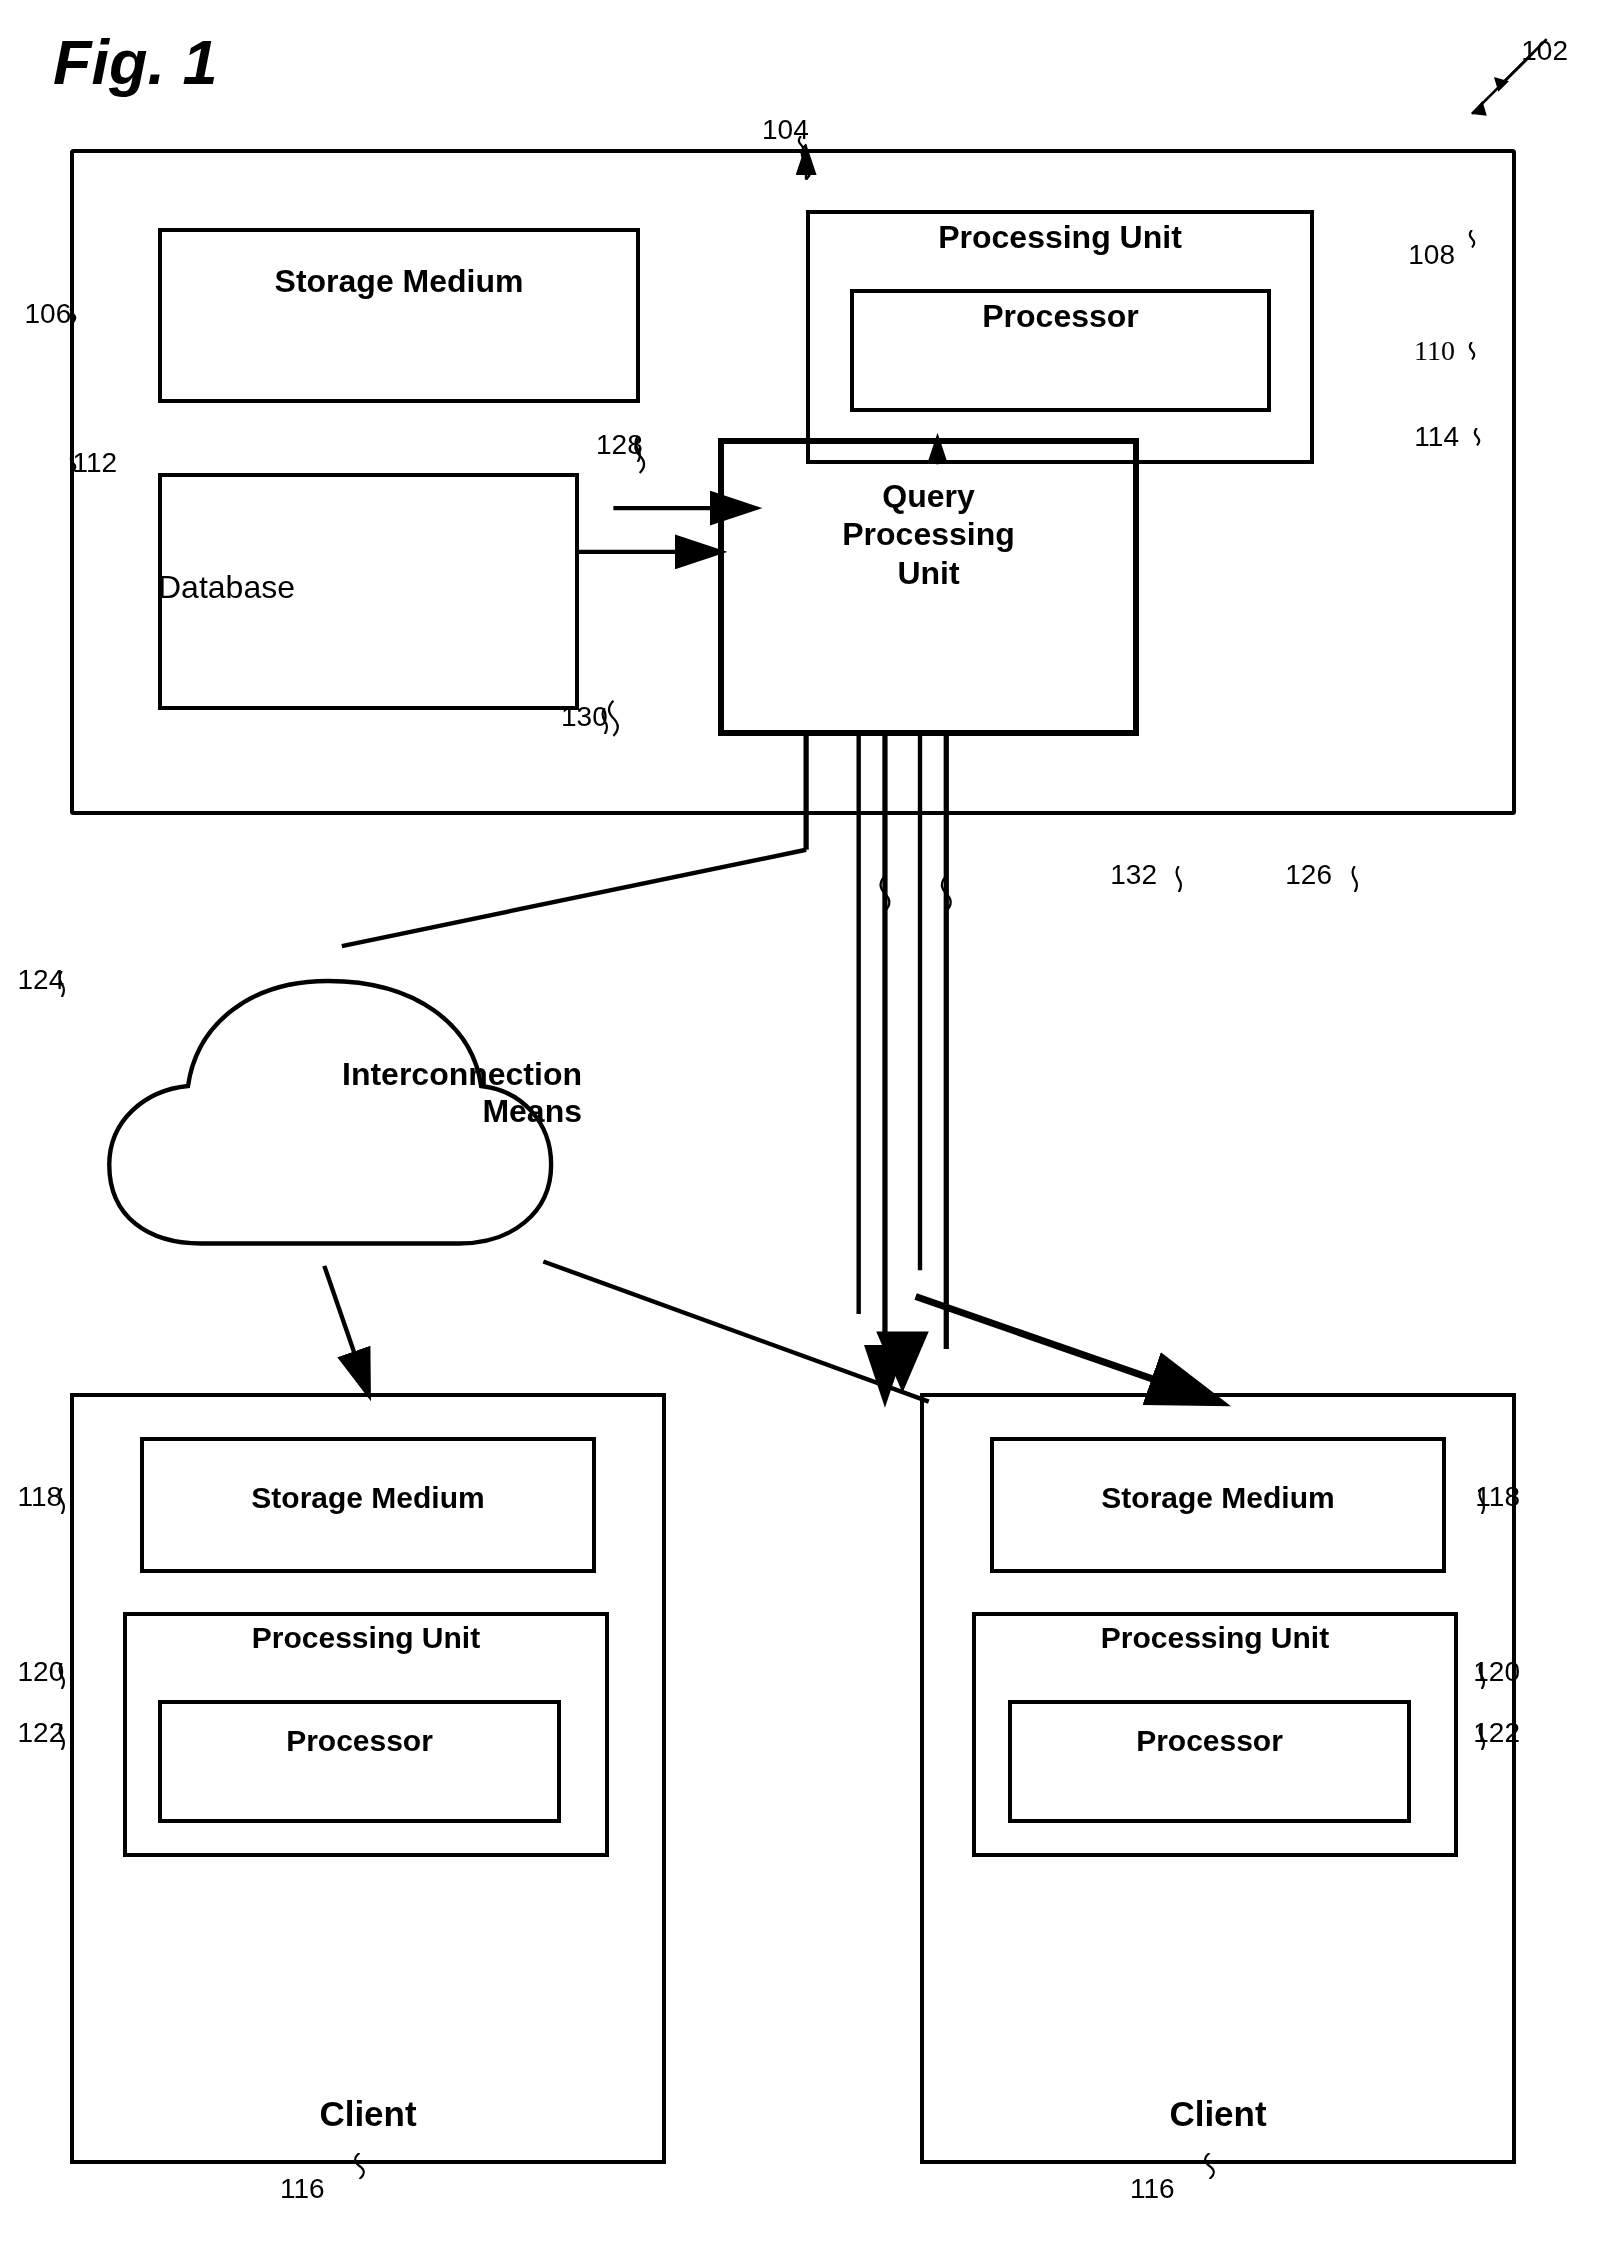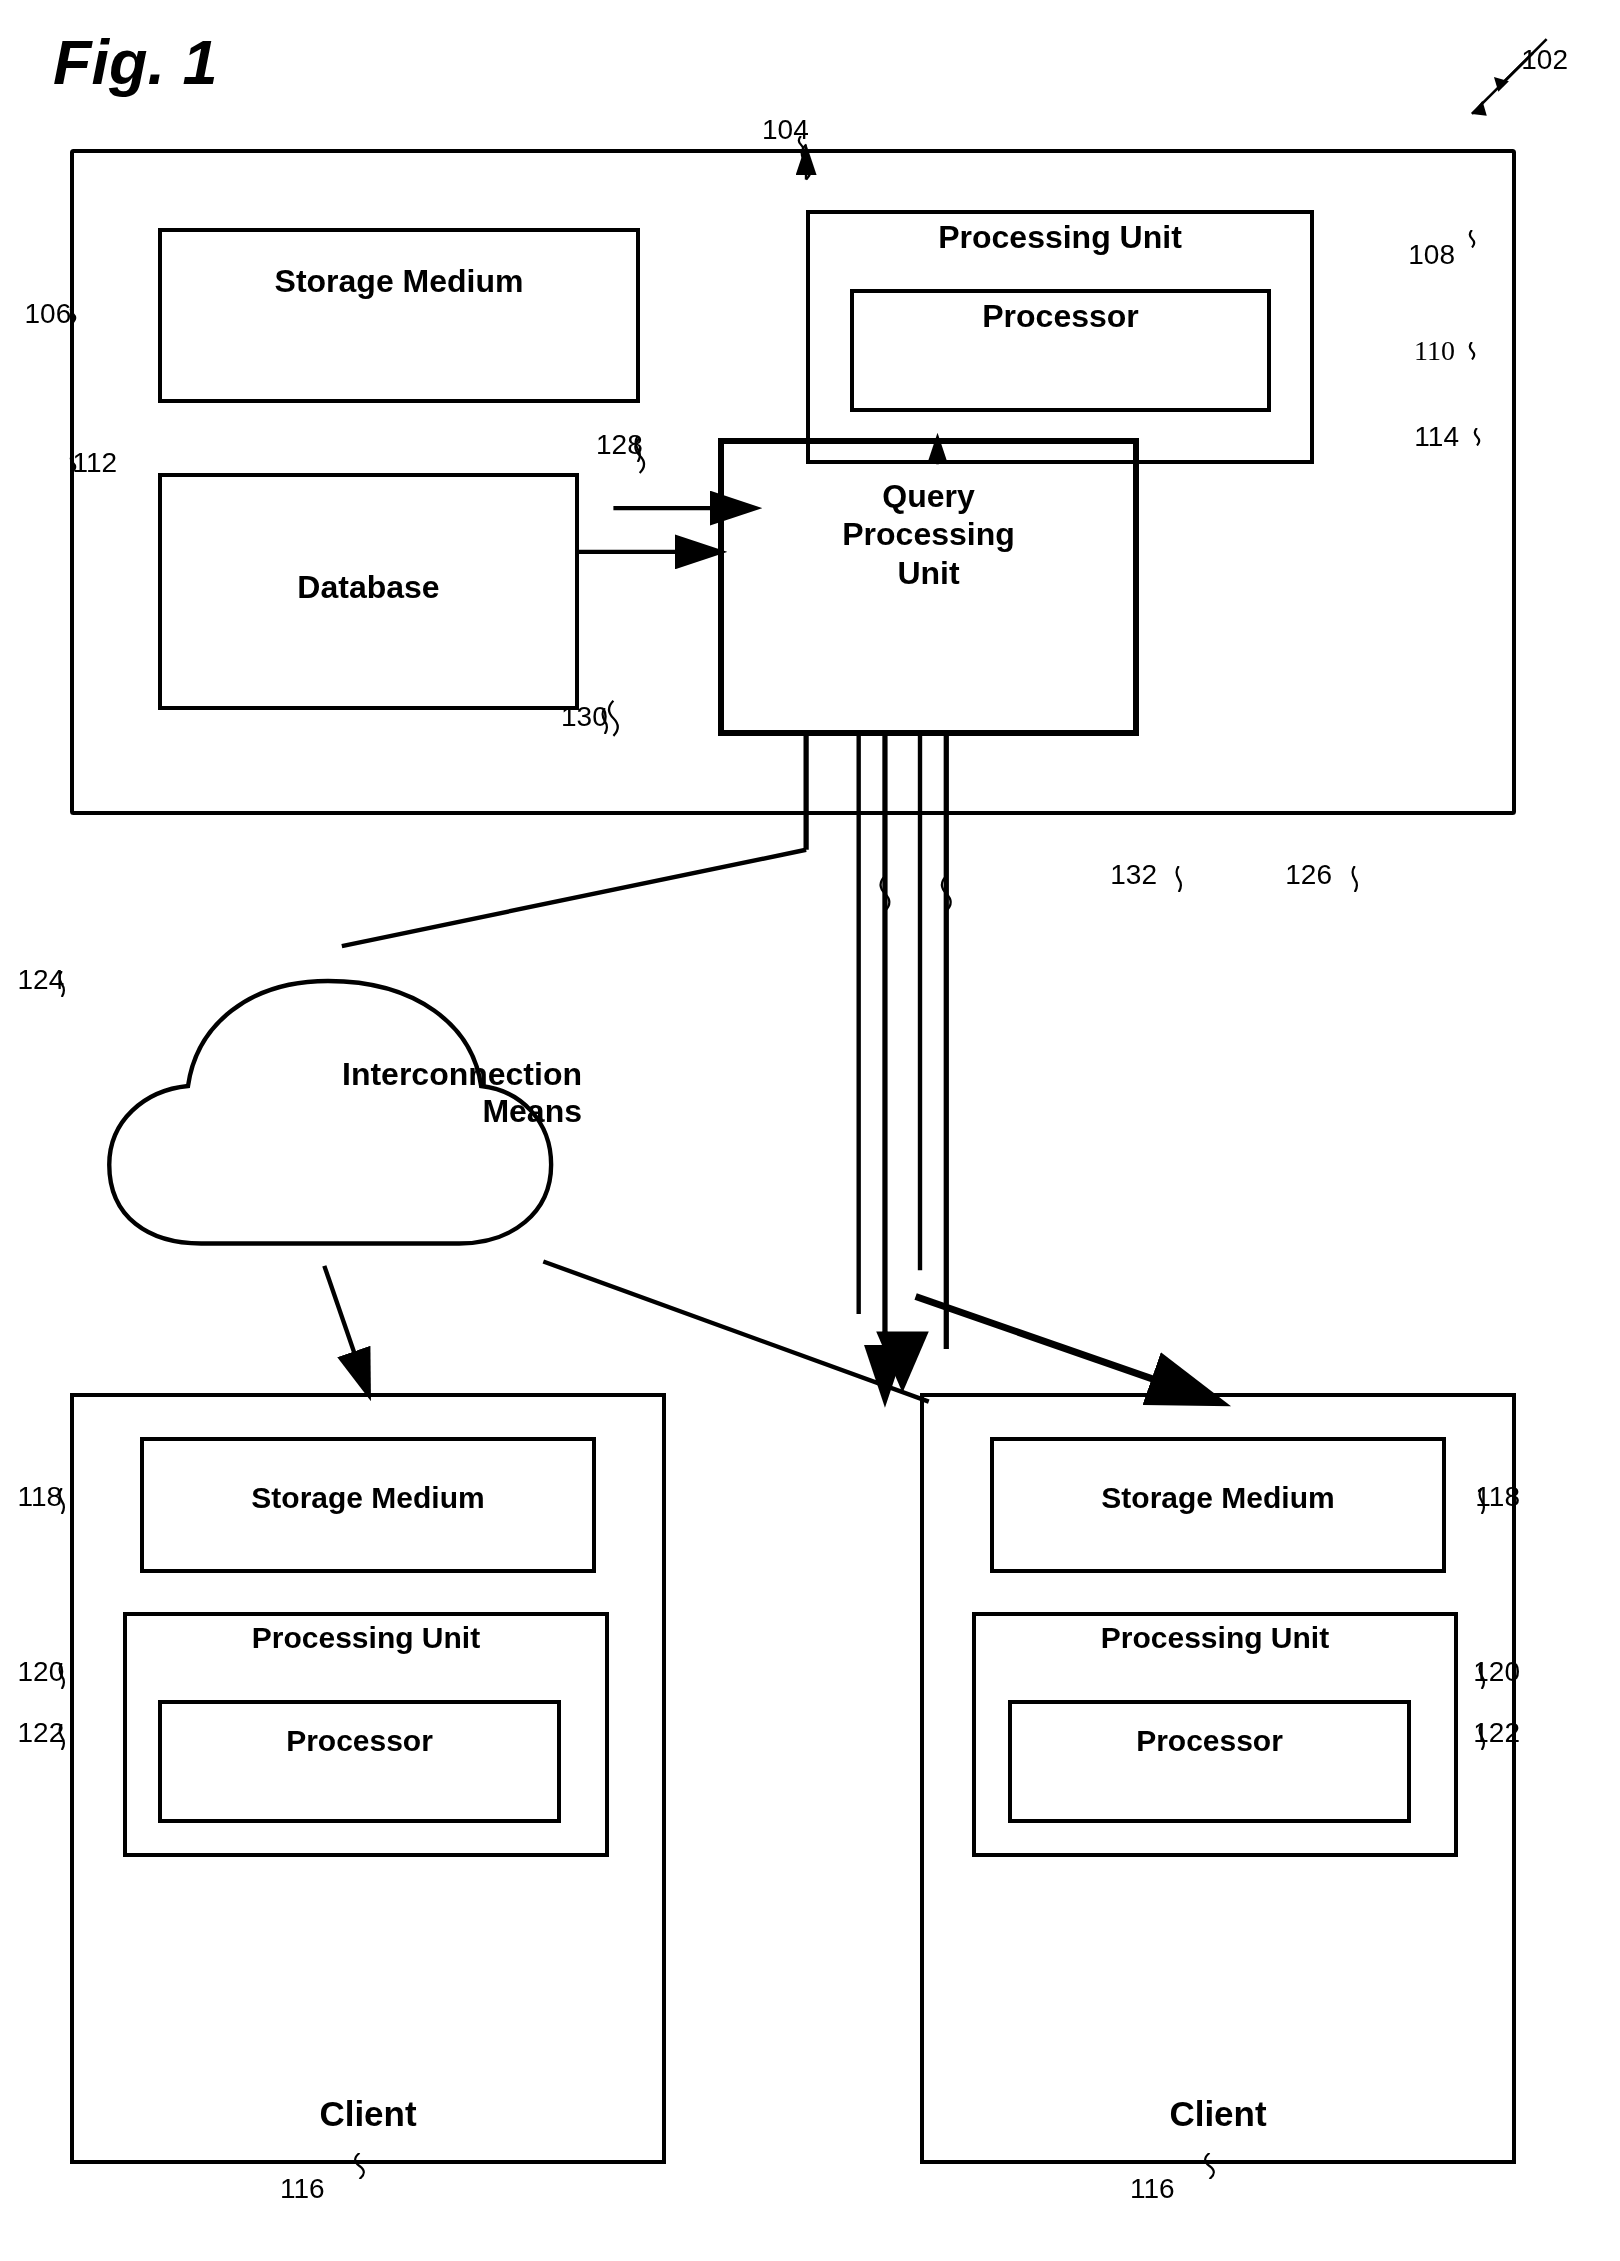--- a/index.html
+++ b/index.html
@@ -168,21 +168,21 @@
       pointer-events: none;
     }
   </style>
 </head>
 <body>
 
 <div class="diagram-container">
 
   <div class="fig-label">Fig. 1</div>
 
-  <div style="position:absolute; top:35px; right:53px; font-size:28px;margin-top:9px;">102</div>
+  <div style="position:absolute; top:35px; right:53px; font-size:28px;">102</div>
   <svg style="position:absolute;top:26px;right:48px;width:123px;height:79px;" viewBox="0 0 140 90">
     <line x1="110" y1="15" x2="60" y2="65" stroke="#000" stroke-width="3"></line>
     <polygon points="55,75 50,58 67,63" fill="#000"></polygon>
   </svg>
 
   <div style="position:absolute;top:114px;left:762px;font-size:28px;">104</div>
 
   <svg style="position:absolute;top:136px;left:788px;width:26px;height:17.5px;" viewBox="0 0 30 20">
     <path d="M15,0 Q10,5 15,10 Q20,15 15,20" stroke="#000" stroke-width="2.5" fill="none"></path>
   </svg>
@@ -212,21 +212,21 @@
 
   <div class="processor-box-inner"></div>
   <div class="processor-inner-label">Processor</div>
 
   <div style="position:absolute;top:447px;left:24.5px;font-size:28px;margin-left:48px;">112</div>
   <svg style="position:absolute;top:454px;left:60px;width:26px;height:17.5px;" viewBox="0 0 30 20">
     <path d="M15,0 Q10,5 15,10 Q20,15 15,20" stroke="#000" stroke-width="2.5" fill="none"></path>
   </svg>
 
   <div class="database-box"></div>
-  <div style="position:absolute;top:569px;left:158px;width:421px;text-align:center;font-size:32px;font-weight:bold;">Database</div>
+  <div style="position:absolute;top:569px;left:158px;width:421px;text-align:left;font-size:32px;font-weight:normal;">Database</div>
 
   <div style="position:absolute;top:421px;right:162px;font-size:28px;">114</div>
   <svg style="position:absolute;top:428px;right:131px;width:26px;height:17.5px;" viewBox="0 0 30 20">
     <path d="M15,0 Q10,5 15,10 Q20,15 15,20" stroke="#000" stroke-width="2.5" fill="none"></path>
   </svg>
 
   <div class="qpu-box"></div>
   <div style="position:absolute;top:477px;left:718px;width:421px;text-align:center;font-size:32px;font-weight:bold;line-height:1.2;">
     <span>Query</span><br>
     <span>Processing</span><br>

